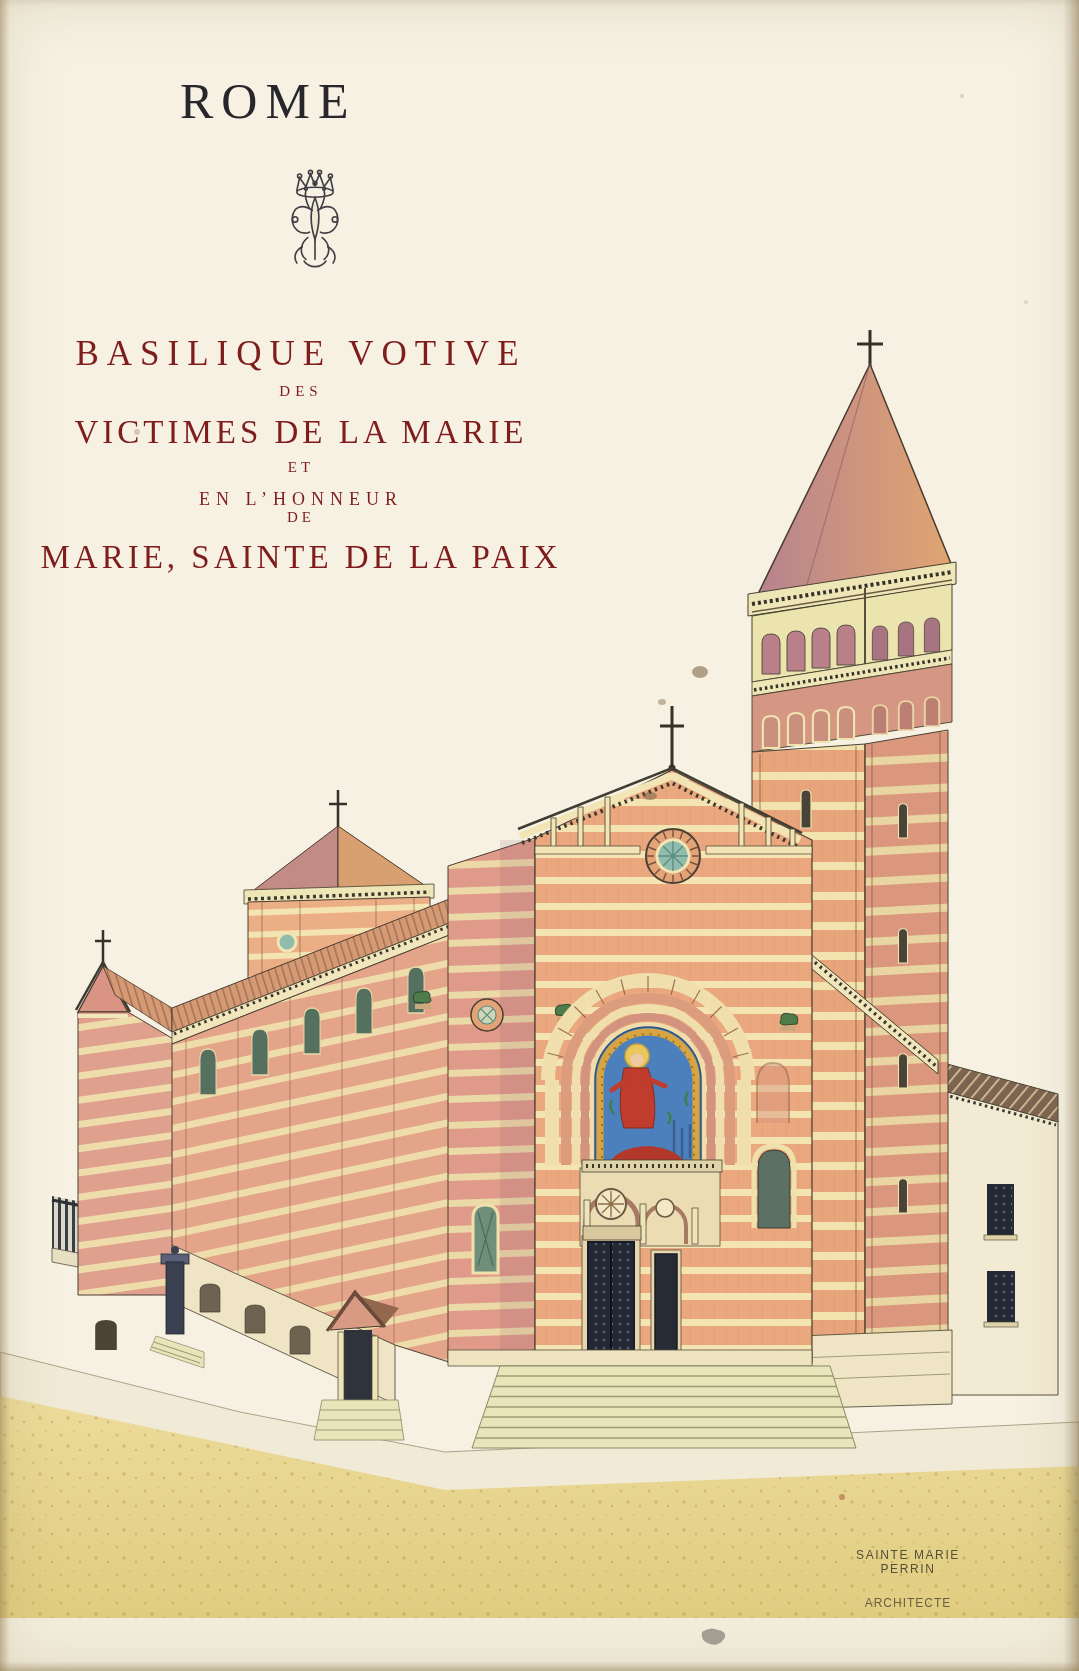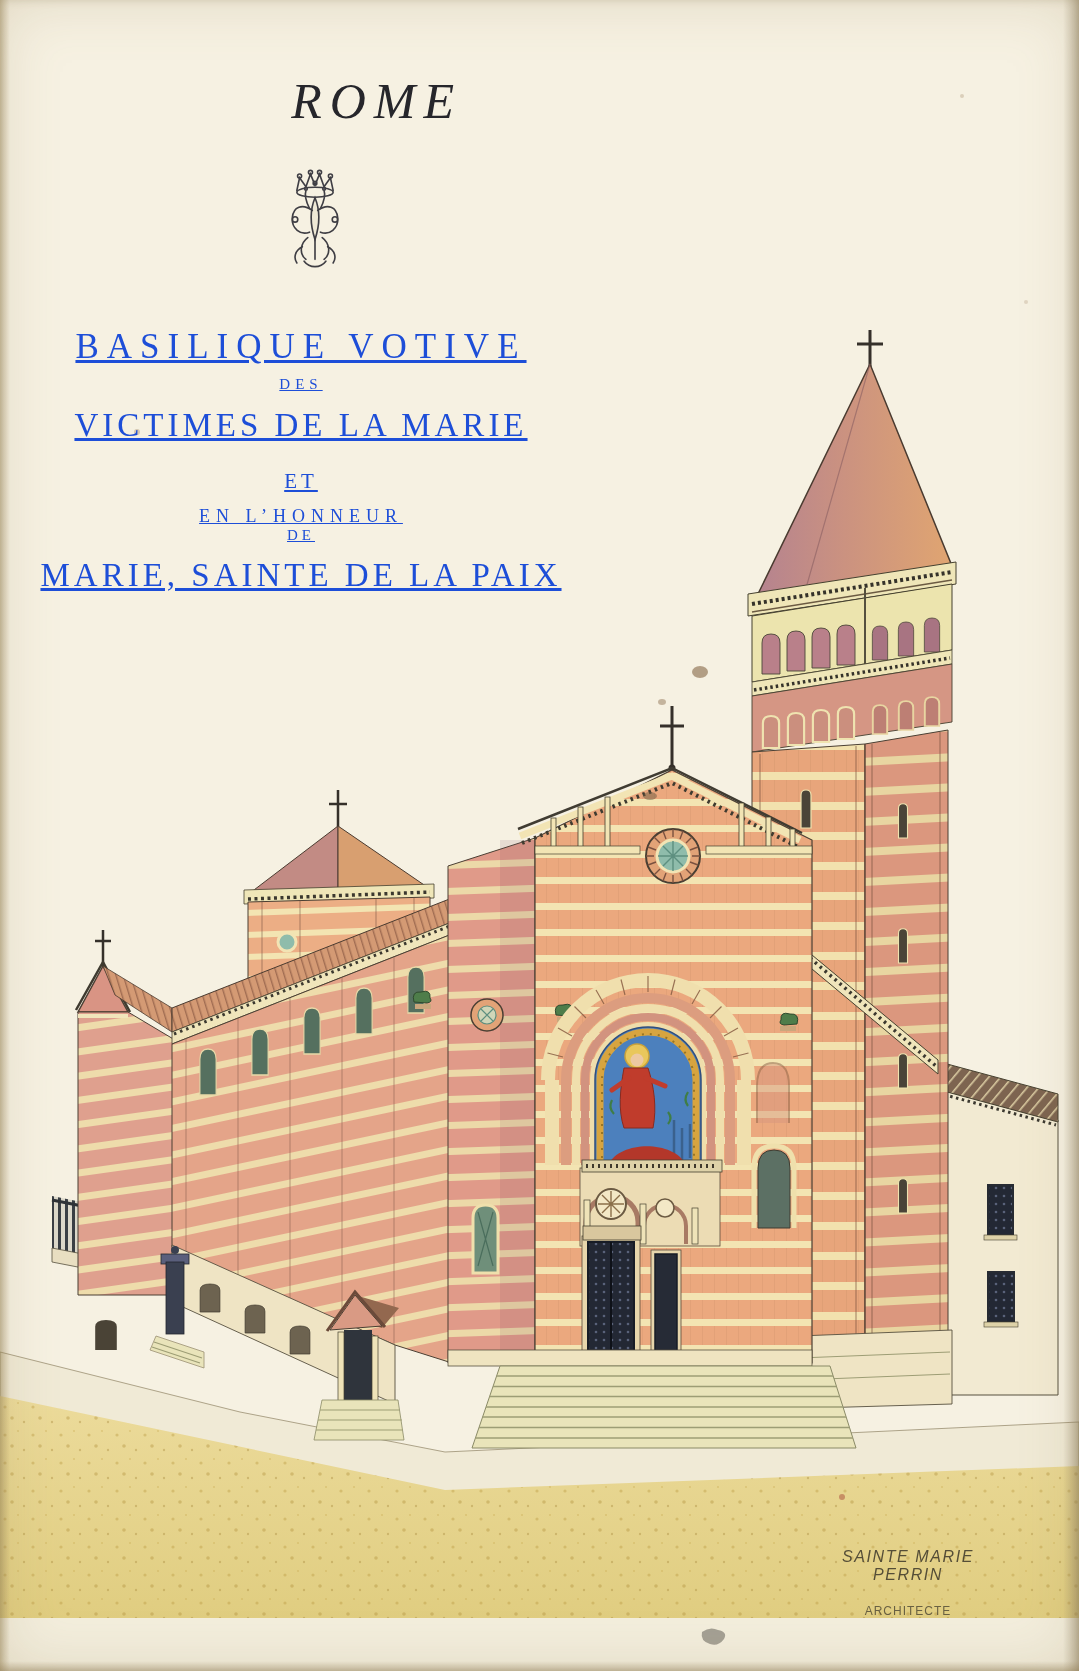--- a/index.html
+++ b/index.html
@@ -7,42 +7,42 @@
     position:relative;width:1079px;height:1671px;margin:0 auto;
     background:#f6f1e2;overflow:hidden;
     font-family:"Liberation Serif","DejaVu Serif",serif;color:#2c2b31;
   }
   .postcard::after{
     content:"";position:absolute;inset:0;pointer-events:none;
     box-shadow:inset 0 0 60px rgba(150,128,80,.22), inset 0 0 8px rgba(120,100,60,.25);
   }
   .illu{position:absolute;left:0;top:0;}
   .place{
-    position:absolute;left:170px;top:72px;width:292px;text-align:right;
-    font-size:50px;letter-spacing:8px;color:#26262b;font-weight:400;font-style:italic;
+    position:absolute;left:180px;top:72px;width:292px;text-align:left;
+    font-size:50px;letter-spacing:8px;color:#26262b;font-weight:400;
   }
   .emblem{position:absolute;left:266px;top:156px;width:98px;height:136px;}
   .titleblock{
-    position:absolute;left:40px;top:328px;width:522px;text-align:center;color:#1d4ed8;text-decoration:underline;
+    position:absolute;left:40px;top:335px;width:522px;text-align:center;color:#7f1d1d;
   }
   .titleblock div{line-height:1.08;}
   .l1{font-size:35px;letter-spacing:8px;}
   .l2{font-size:22px;letter-spacing:6px;margin-top:16px;}
   .l3{font-size:15px;letter-spacing:5px;margin-top:10px;}
   .l4{font-size:33px;letter-spacing:4px;}
   .l4{margin-top:16px;}
-  .l5{font-size:21px;letter-spacing:4px;margin-top:26px;}
+  .l5{font-size:15px;letter-spacing:4px;margin-top:8px;}
   .l6{font-size:18px;letter-spacing:6px;margin-top:15px;}
   .l7{font-size:15px;letter-spacing:4px;}
   .l8{font-size:33px;letter-spacing:4px;margin-top:15px;}
   .signature{
     position:absolute;left:828px;top:1548px;width:160px;text-align:center;
     font-family:"Liberation Sans","DejaVu Sans",sans-serif;color:#46402f;opacity:.9;
   }
-  .sig-name{font-size:16px;letter-spacing:1.6px;font-style:italic;}
+  .sig-name{font-size:12px;letter-spacing:1.6px;}
   .sig-role{font-size:12px;letter-spacing:1px;margin-top:20px;opacity:.85;}
   .edge-l{position:absolute;left:0;top:0;width:10px;height:100%;
     background:linear-gradient(90deg,rgba(160,140,95,.45),rgba(160,140,95,0));}
   .edge-r{position:absolute;right:0;top:0;width:16px;height:100%;
     background:linear-gradient(270deg,rgba(140,125,95,.5),rgba(140,125,95,0));}
   .edge-b{position:absolute;left:0;bottom:0;width:100%;height:10px;
     background:linear-gradient(0deg,rgba(150,130,90,.4),rgba(150,130,90,0));}
 </style>
 </head>
 <body>

